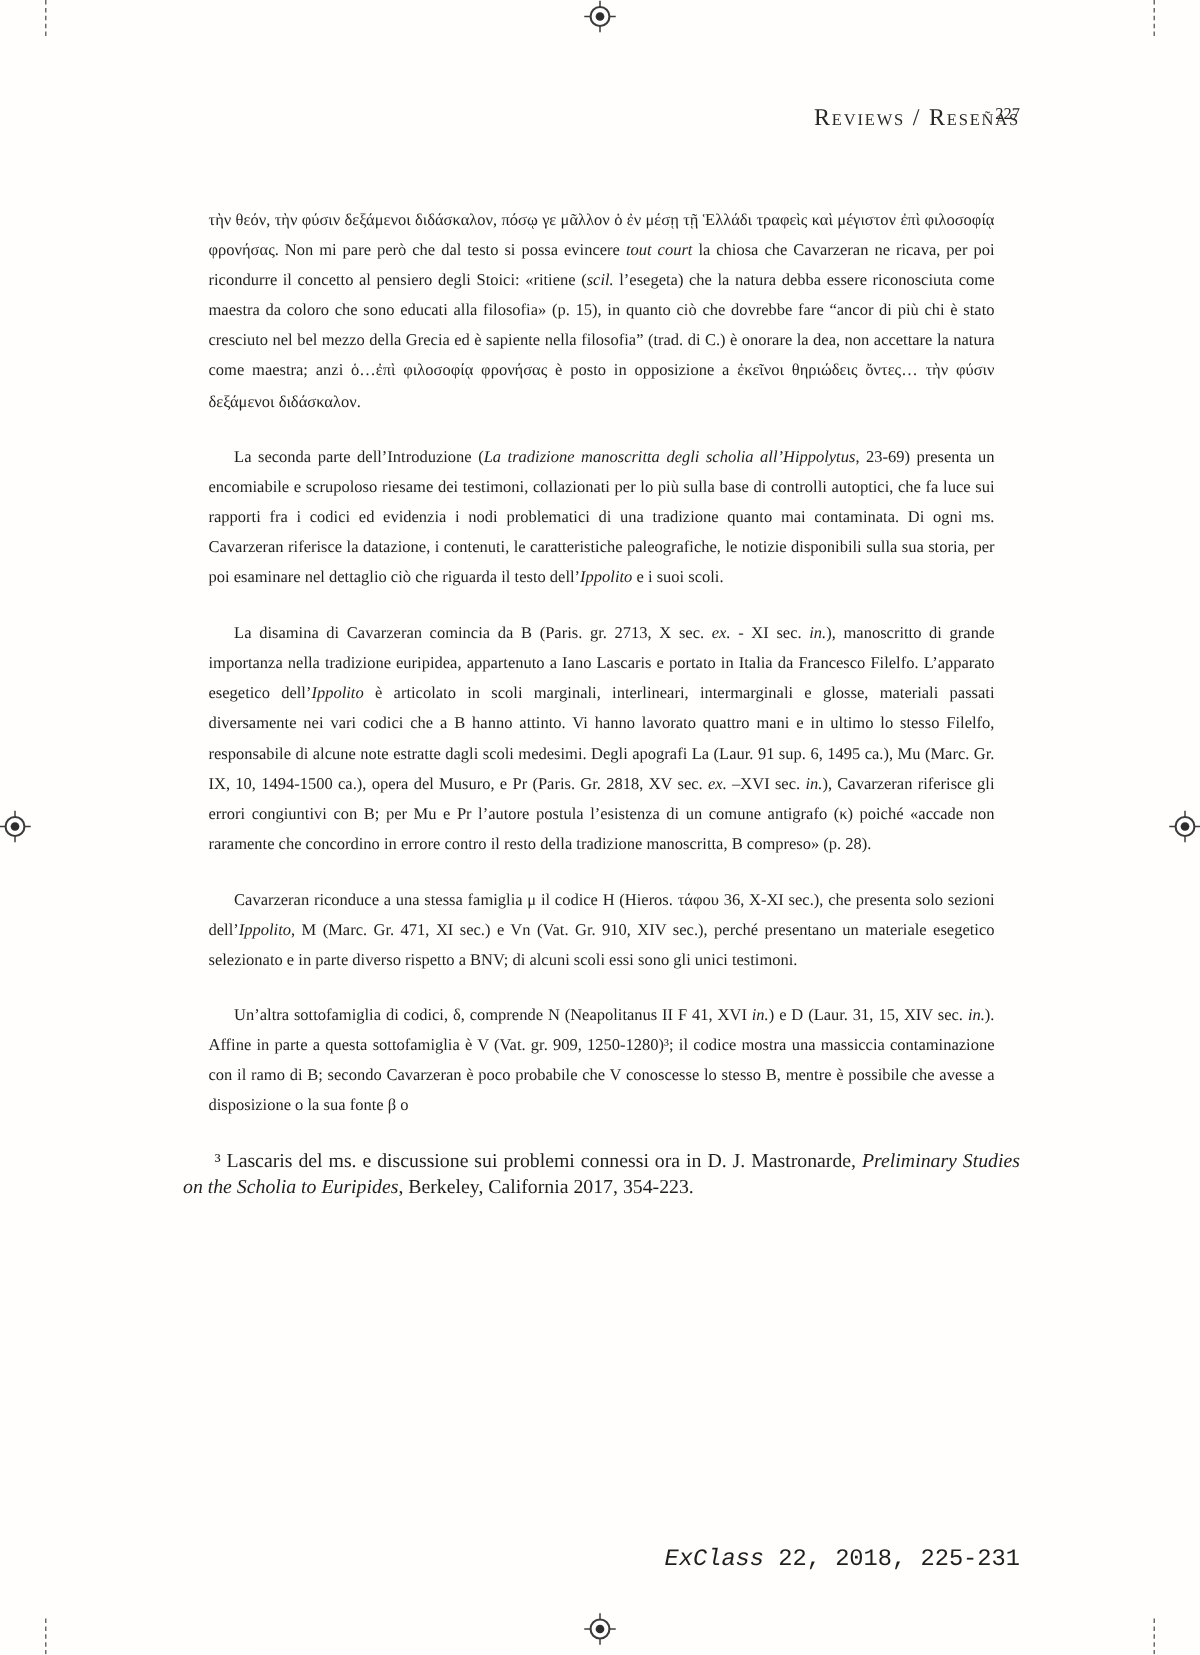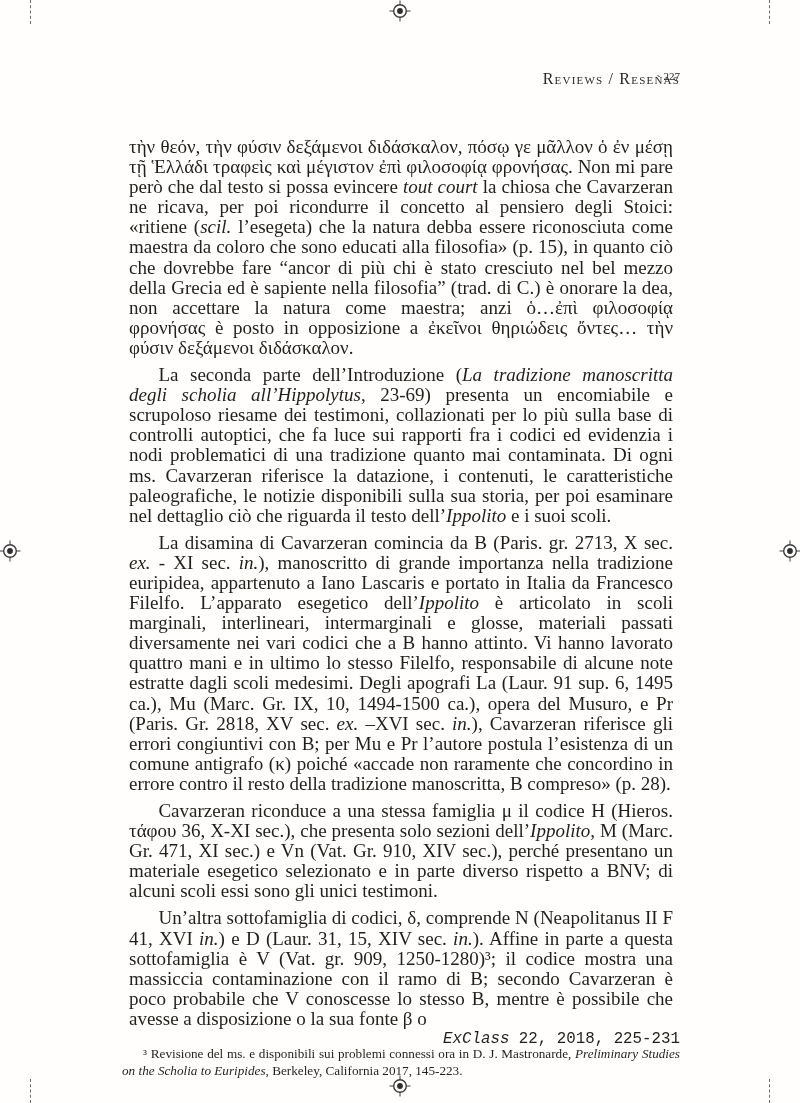--- a/index.html
+++ b/index.html
@@ -39,22 +39,22 @@
     font-size: 16px;
     color: #2a2825;
   }
   .page-number {
     position: absolute;
     right: 0; top: 0;
     font-size: 11px;
   }
   .body-text { margin-top: 47px; }
   .para {
-    margin: 7px;
-    font-size: 19px;
+    margin: 17px;
+    font-size: 11px;
     line-height: 20.1px;
     text-align: justify;
     text-justify: inter-word;
   }
   .para.indent { text-indent: 1.55em; }
   .footnote {
     margin-top: 16px;
     font-size: 13.2px;
     line-height: 17.2px;
     text-align: justify;
@@ -119,18 +119,18 @@
     </div>
 
     <div class="body-text">
       <p class="para"><span>τὴν θεόν, τὴν φύσιν δεξάμενοι διδάσκαλον, πόσῳ γε μᾶλλον ὁ ἐν μέσῃ τῇ Ἑλλάδι τραφεὶς καὶ μέγιστον ἐπὶ φιλοσοφίᾳ φρονήσας. Non mi pare però che dal testo si possa evincere </span><span class="run-italic">tout court</span><span> la chiosa che Cavarzeran ne ricava, per poi ricondurre il concetto al pensiero degli Stoici: «ritiene (</span><span class="run-italic">scil.</span><span> l’esegeta) che la natura debba essere riconosciuta come maestra da coloro che sono educati alla filosofia» (p. 15), in quanto ciò che dovrebbe fare “ancor di più chi è stato cresciuto nel bel mezzo della Grecia ed è sapiente nella filosofia” (trad. di C.) è onorare la dea, non accettare la natura come maestra; anzi ὁ…ἐπὶ φιλοσοφίᾳ φρονήσας è posto in opposizione a ἐκεῖνοι θηριώδεις ὄντες… τὴν φύσιν δεξάμενοι διδάσκαλον.</span></p>
       <p class="para indent"><span>La seconda parte dell’Introduzione (</span><span class="run-italic">La tradizione manoscritta degli scholia all’Hippolytus</span><span>, 23-69) presenta un encomiabile e scrupoloso riesame dei testimoni, collazionati per lo più sulla base di controlli autoptici, che fa luce sui rapporti fra i codici ed evidenzia i nodi problematici di una tradizione quanto mai contaminata. Di ogni ms. Cavarzeran riferisce la datazione, i contenuti, le caratteristiche paleografiche, le notizie disponibili sulla sua storia, per poi esaminare nel dettaglio ciò che riguarda il testo dell’</span><span class="run-italic">Ippolito</span><span> e i suoi scoli.</span></p>
       <p class="para indent"><span>La disamina di Cavarzeran comincia da B (Paris. gr. 2713, X sec. </span><span class="run-italic">ex.</span><span> - XI sec. </span><span class="run-italic">in.</span><span>), manoscritto di grande importanza nella tradizione euripidea, appartenuto a Iano Lascaris e portato in Italia da Francesco Filelfo. L’apparato esegetico dell’</span><span class="run-italic">Ippolito</span><span> è articolato in scoli marginali, interlineari, intermarginali e glosse, materiali passati diversamente nei vari codici che a B hanno attinto. Vi hanno lavorato quattro mani e in ultimo lo stesso Filelfo, responsabile di alcune note estratte dagli scoli medesimi. Degli apografi La (Laur. 91 sup. 6, 1495 ca.), Mu (Marc. Gr. IX, 10, 1494-1500 ca.), opera del Musuro, e Pr (Paris. Gr. 2818, XV sec. </span><span class="run-italic">ex.</span><span> –XVI sec. </span><span class="run-italic">in.</span><span>), Cavarzeran riferisce gli errori congiuntivi con B; per Mu e Pr l’autore postula l’esistenza di un comune antigrafo (κ) poiché «accade non raramente che concordino in errore contro il resto della tradizione manoscritta, B compreso» (p. 28).</span></p>
       <p class="para indent"><span>Cavarzeran riconduce a una stessa famiglia μ il codice H (Hieros. τάφου 36, X-XI sec.), che presenta solo sezioni dell’</span><span class="run-italic">Ippolito</span><span>, M (Marc. Gr. 471, XI sec.) e Vn (Vat. Gr. 910, XIV sec.), perché presentano un materiale esegetico selezionato e in parte diverso rispetto a BNV; di alcuni scoli essi sono gli unici testimoni.</span></p>
       <p class="para indent"><span>Un’altra sottofamiglia di codici, δ, comprende N (Neapolitanus II F 41, XVI </span><span class="run-italic">in.</span><span>) e D (Laur. 31, 15, XIV sec. </span><span class="run-italic">in.</span><span>). Affine in parte a questa sottofamiglia è V (Vat. gr. 909, 1250-1280)³; il codice mostra una massiccia contaminazione con il ramo di B; secondo Cavarzeran è poco probabile che V conoscesse lo stesso B, mentre è possibile che avesse a disposizione o la sua fonte β o</span></p>
     </div>
 
-    <div class="footnote"><span>³ Revisione del ms. e disponibili sui problemi connessi ora in D. J. Mastronarde, </span><span class="run-italic">Preliminary Studies on the Scholia to Euripides</span><span>, Berkeley, California 2017, 145-223.</span></div>
+    <div class="footnote"><span>³ Lascaris del ms. e discussione sui problemi connessi ora in D. J. Mastronarde, </span><span class="run-italic">Preliminary Studies on the Scholia to Euripides</span><span>, Berkeley, California 2017, 354-223.</span></div>
   </div>
 
   <div class="footer"><span class="run-italic">ExClass</span><span> 22, 2018, 225-231</span></div>
 
 </div>
 
 </body></html>

